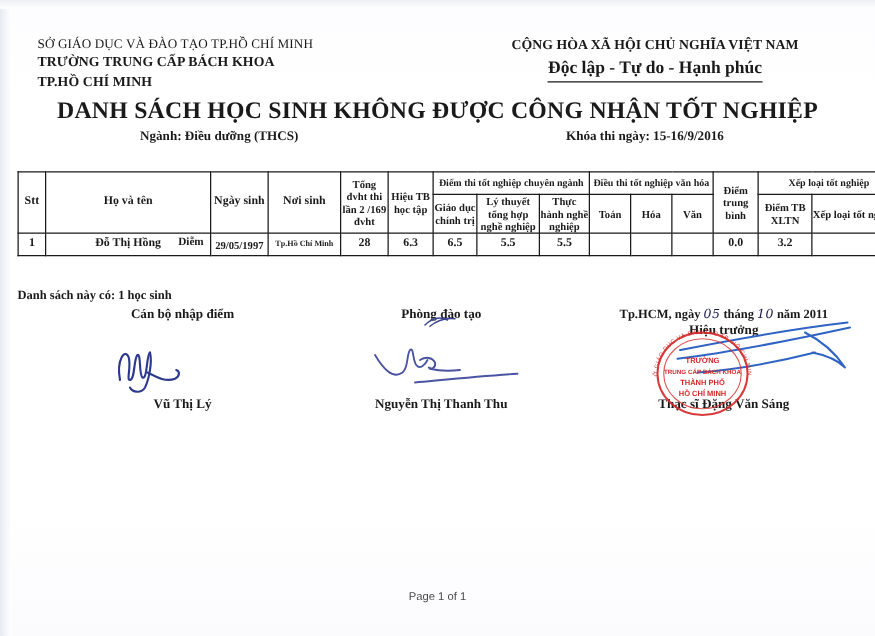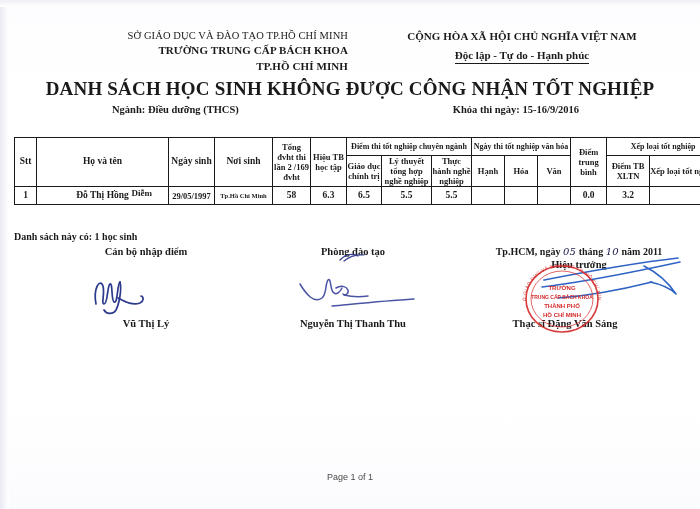--- a/index.html
+++ b/index.html
@@ -42,22 +42,22 @@
   .header {
     position: absolute;
     top: 28px;
     left: 0;
     width: 700px;
     display: flex;
     justify-content: space-between;
   }
   .header-left {
     width: 330px;
-    text-align: right;
-    padding-left: 18px;
+    text-align: left;
+    padding-left: 30px;
   }
   .header-right {
     width: 340px;
     text-align: center;
     padding-right: 8px;
   }
   .org-line {
     font-size: 10.5px;
     letter-spacing: 0.1px;
     line-height: 1.45;
@@ -68,21 +68,21 @@
     font-size: 11px;
   }
   .nation-line {
     font-size: 11px;
     font-weight: bold;
     letter-spacing: 0.05px;
     line-height: 1.5;
     white-space: nowrap;
   }
   .motto {
-    font-size: 11px;
+    font-size: 14px;
     font-weight: bold;
     display: inline-block;
     border-bottom: 1px solid #1a1a1a;
     padding-bottom: 0px;
     line-height: 1.45;
     white-space: nowrap;
   }
 
   .doc-title {
     position: absolute;
@@ -160,21 +160,21 @@
     font-size: 9.5px;
   }
   td.name-cell {
     text-align: left;
     padding-left: 5px;
     position: relative;
     font-size: 9.5px;
   }
   td.name-cell .note {
     position: absolute;
-    right: 16px;
+    right: 5px;
     top: 1px;
     font-size: 9px;
   }
   td.birthplace {
     font-size: 6.5px;
   }
   td.dob {
     font-size: 8.5px;
   }
 
@@ -225,21 +225,21 @@
   .sig-name {
     position: absolute;
     top: 72px;
     font-size: 10.5px;
     font-weight: bold;
     text-align: center;
     white-space: nowrap;
   }
   .sig-name.n1 { left: 56px;  width: 180px; }
   .sig-name.n2 { left: 258px; width: 190px; }
-  .sig-name.n3 { left: 452px; width: 226px; }
+  .sig-name.n3 { left: 466px; width: 226px; }
 
   .ink {
     position: absolute;
     pointer-events: none;
   }
   .ink svg { display: block; overflow: visible; }
 
   
   .seal {
     position: absolute;
@@ -310,47 +310,47 @@
       </colgroup>
       <thead>
         <tr>
           <th class="tall" rowspan="3">Stt</th>
           <th class="tall" rowspan="3">Họ và tên</th>
           <th class="tall" rowspan="3">Ngày sinh</th>
           <th class="tall" rowspan="3">Nơi sinh</th>
           <th class="leaf" rowspan="3">Tổng đvht thi lần 2 /169 đvht</th>
           <th class="leaf" rowspan="3">Hiệu TB học tập</th>
           <th class="grp" colspan="3">Điểm thi tốt nghiệp chuyên ngành</th>
-          <th class="grp" colspan="3">Ngày thi tốt nghiệp văn hóa</th>
+          <th class="grp" colspan="3">Điều thi tốt nghiệp văn hóa</th>
           <th class="leaf" rowspan="3">Điểm trung bình</th>
           <th class="grp" colspan="2">Xếp loại tốt nghiệp</th>
 
         </tr>
         <tr>
           <th class="leaf" rowspan="2">Giáo dục chính trị</th>
           <th class="leaf" rowspan="2">Lý thuyết tổng hợp nghề nghiệp</th>
           <th class="leaf" rowspan="2">Thực hành nghề nghiệp</th>
-          <th class="leaf" rowspan="2">Hạnh</th>
+          <th class="leaf" rowspan="2">Toán</th>
           <th class="leaf" rowspan="2">Hóa</th>
           <th class="leaf" rowspan="2">Văn</th>
           <th class="leaf" rowspan="2">Điểm TB XLTN</th>
           <th class="leaf" rowspan="2">Xếp loại tốt nghiệp</th>
         </tr>
         <tr></tr>
       </thead>
       <tbody>
         <tr class="data-row">
           <td>1</td>
           <td class="name-cell">
             <span>Đỗ Thị Hồng</span>
             <span class="note">Diễm</span>
           </td>
           <td class="dob">29/05/1997</td>
           <td class="birthplace">Tp.Hồ Chí Minh</td>
-          <td>58</td>
+          <td>28</td>
           <td>6.3</td>
           <td>6.5</td>
           <td>5.5</td>
           <td>5.5</td>
           <td></td>
           <td></td>
           <td></td>
           <td>0.0</td>
           <td>3.2</td>
           <td></td>

